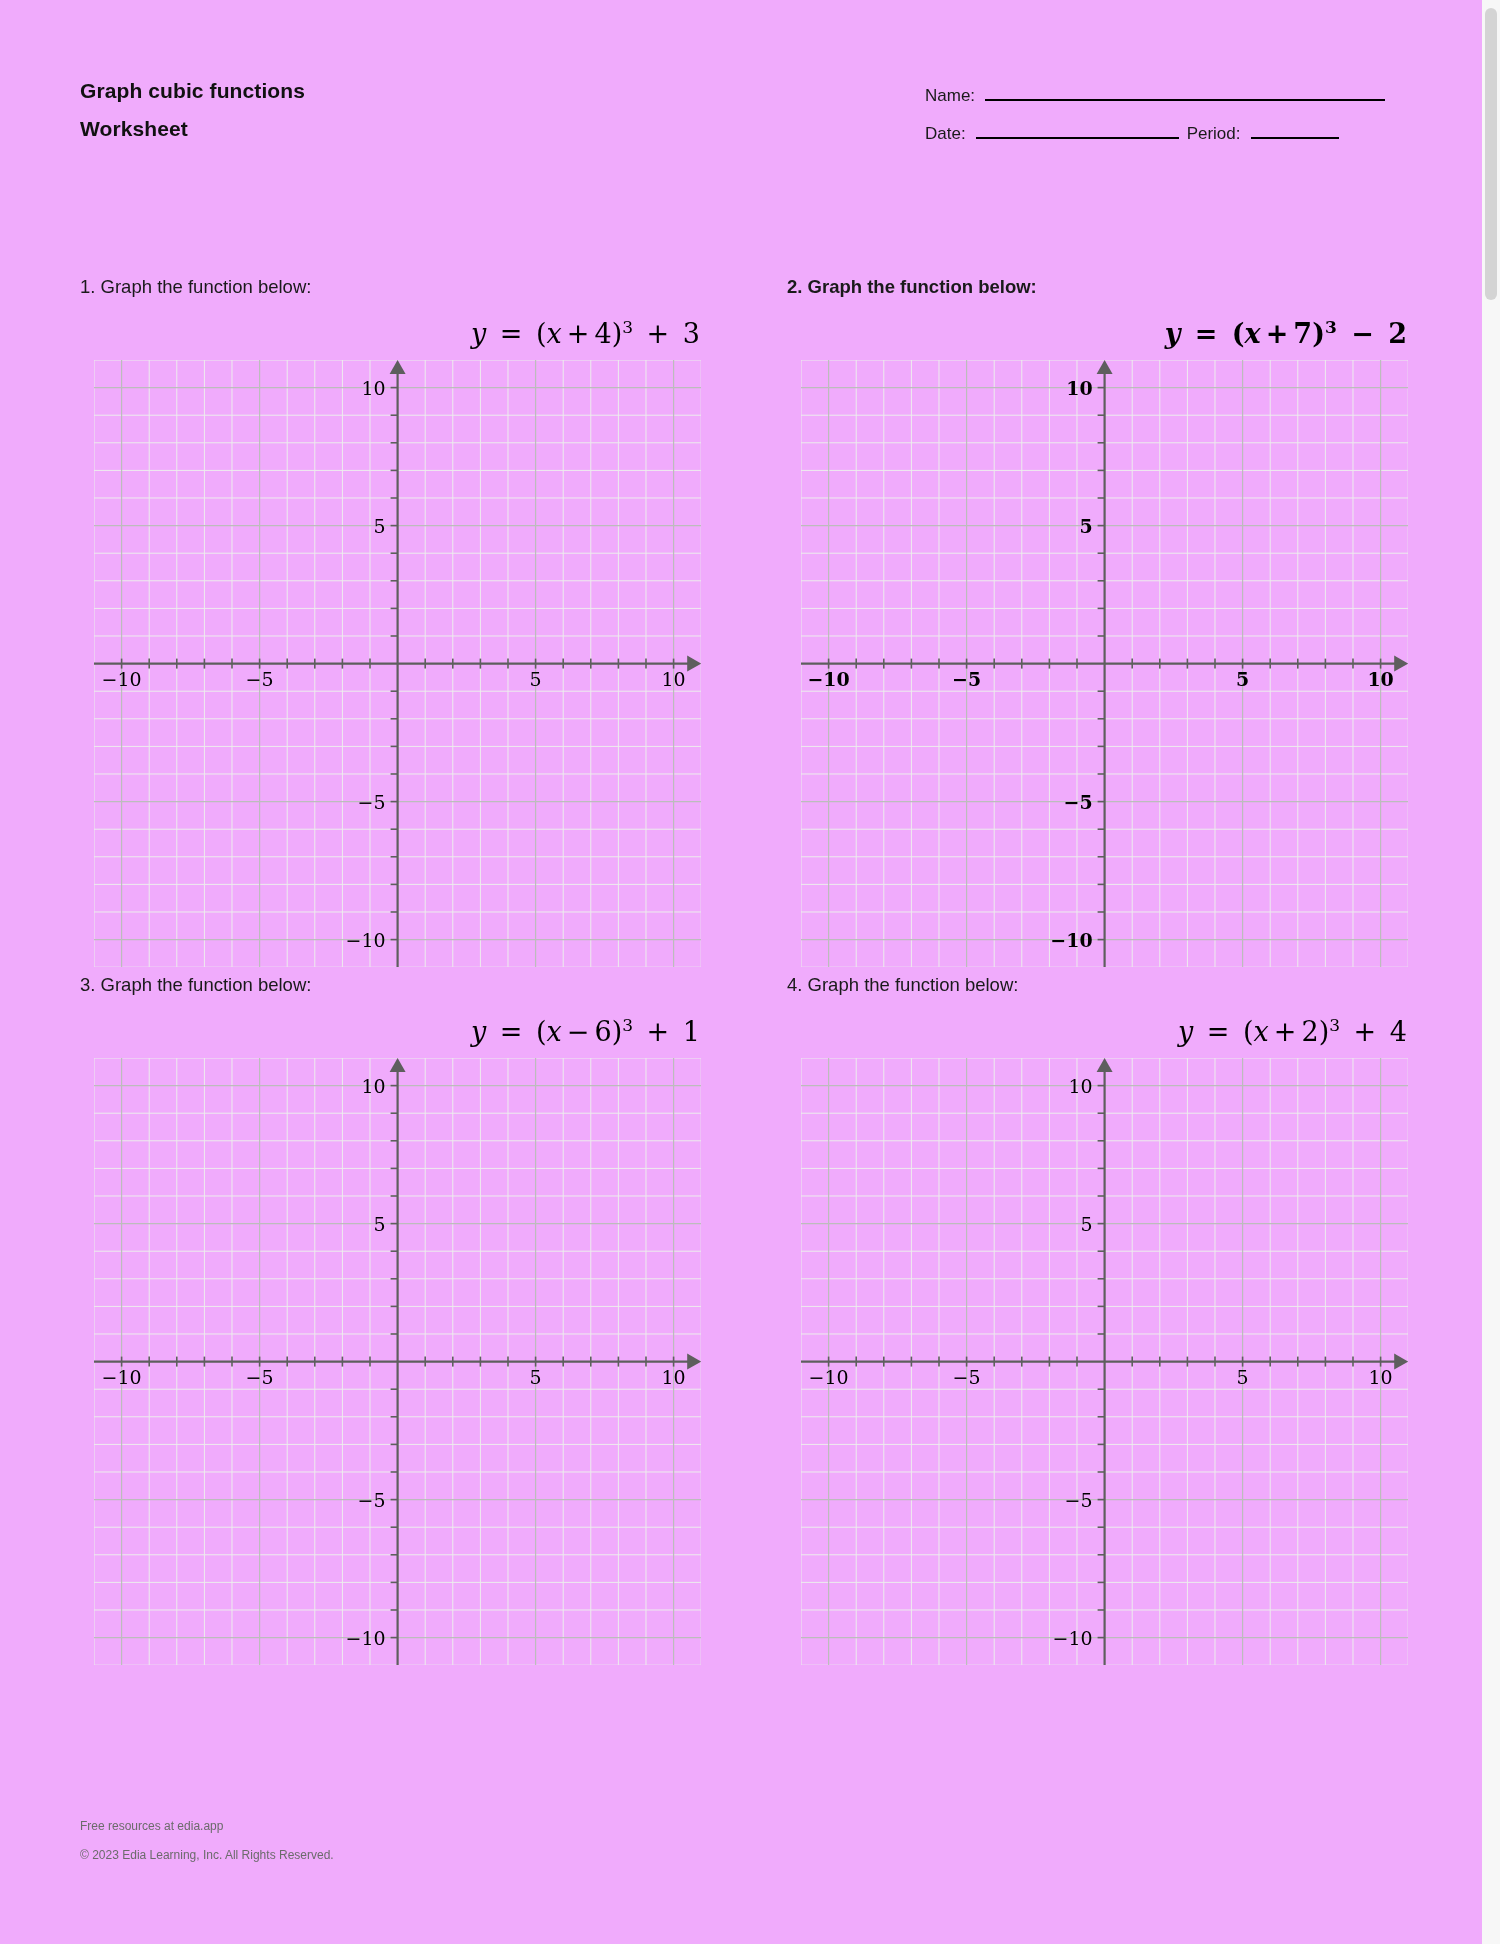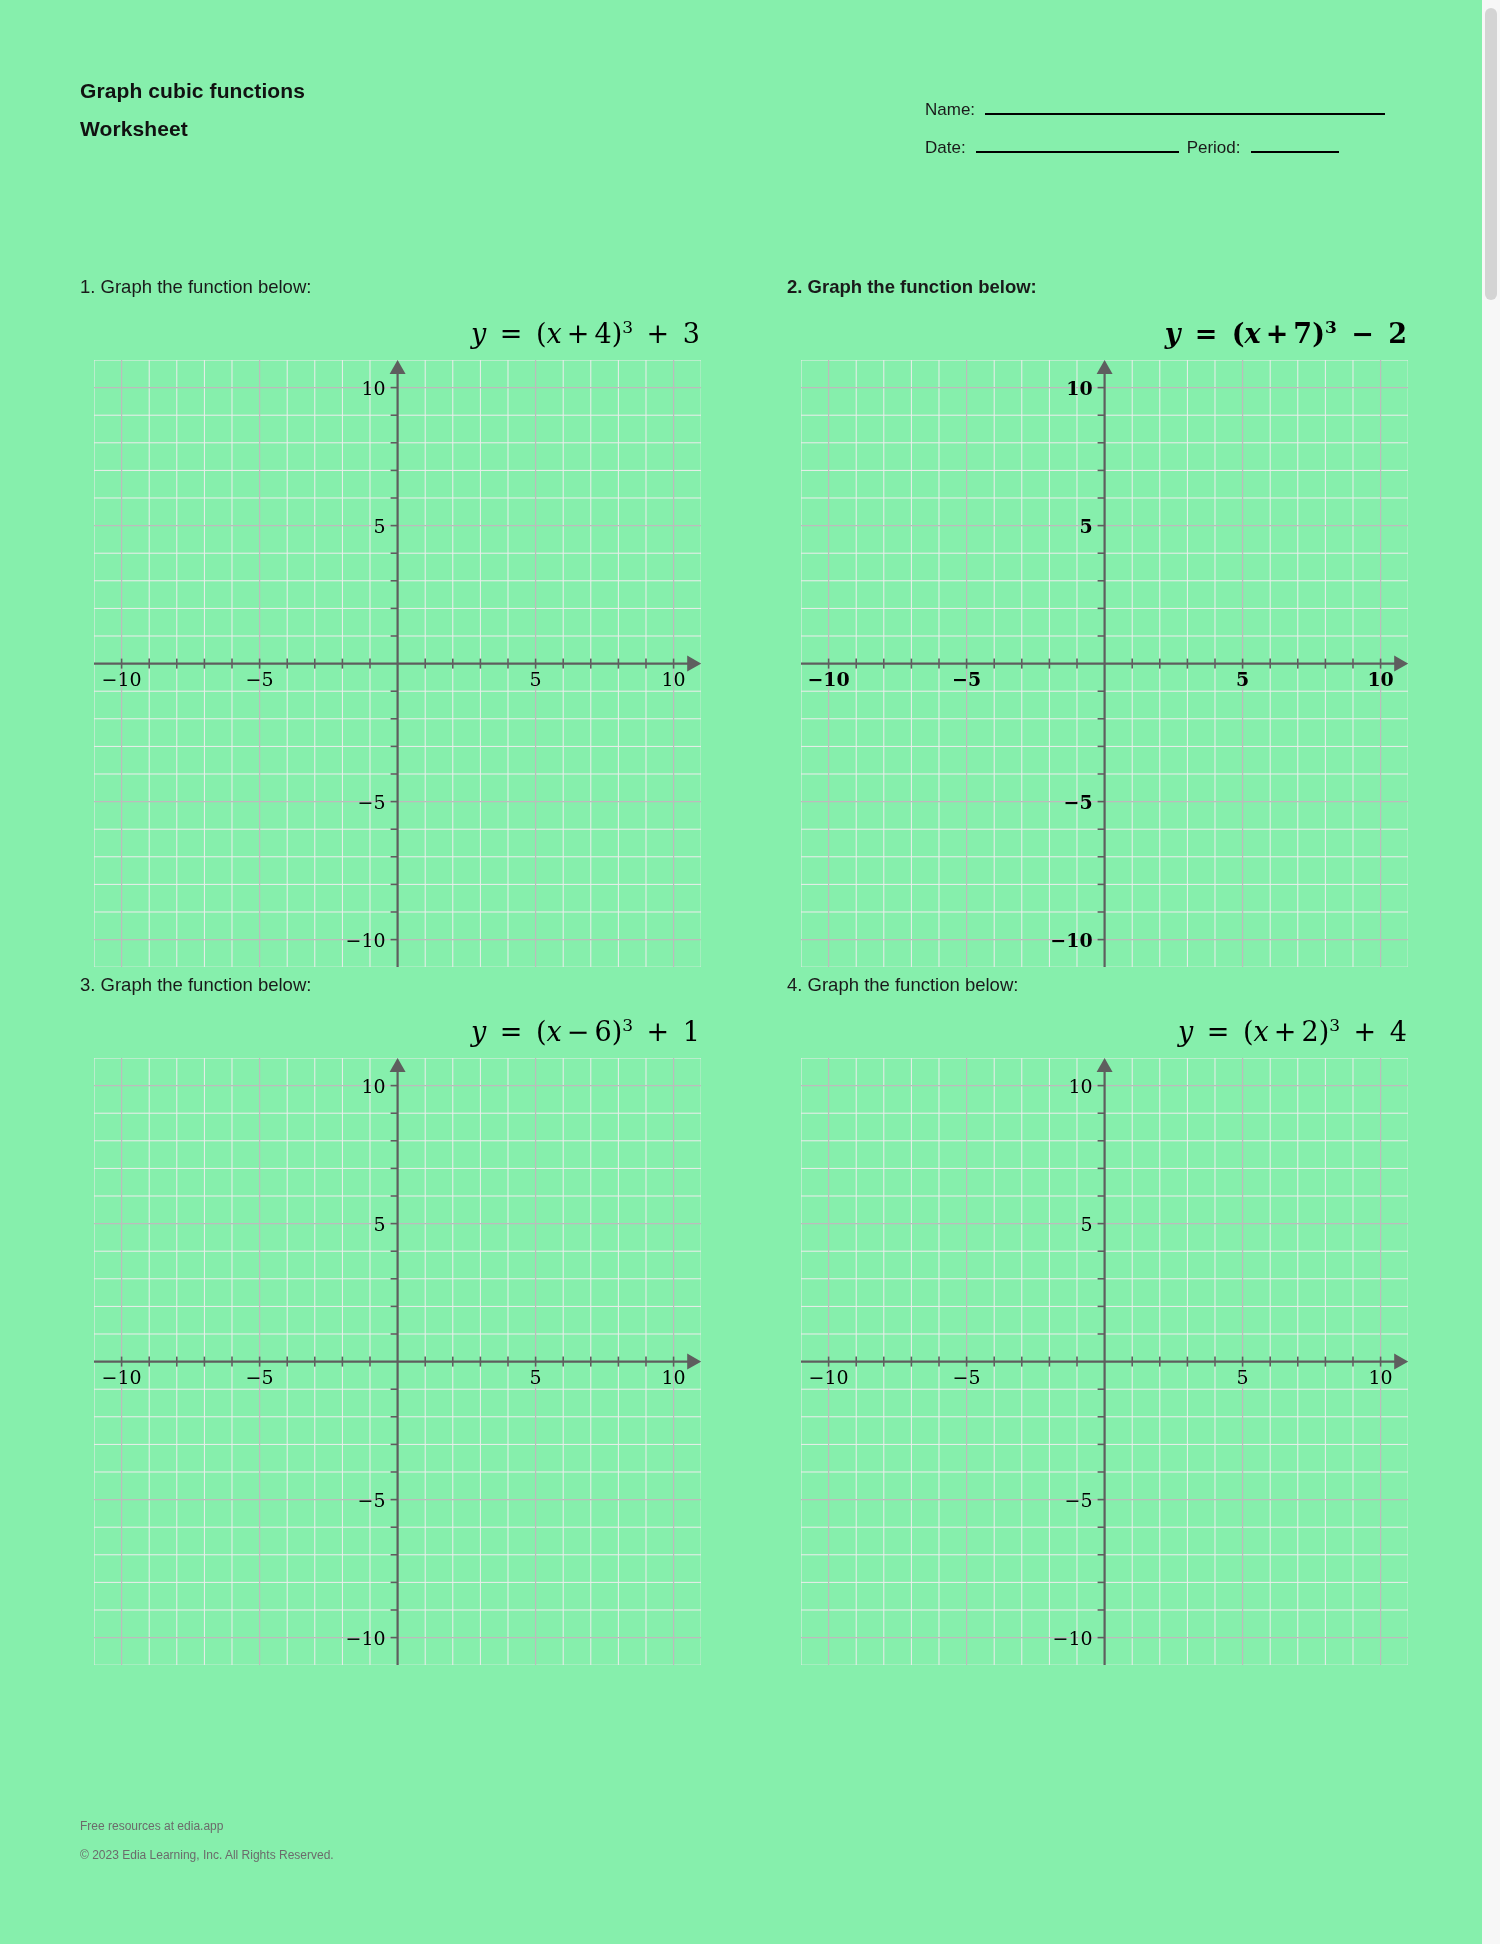--- a/index.html
+++ b/index.html
@@ -12,21 +12,21 @@
     height: 1944px;
     position: relative;
     font-family: "Liberation Sans", sans-serif;
     overflow: hidden;
   }
   .page {
     position: absolute;
     left: 0; top: 0;
     width: 1500px;
     height: 1944px;
-    background: #86efac;
+    background: #f0abfc;
   }
 
   
   .scrollbar-track {
     position: absolute;
     right: 0px;
     top: 0px;
     width: 18px;
     height: 1944px;
     background: #f7f7f7;
@@ -50,21 +50,21 @@
     font-weight: bold;
     color: #111111;
     line-height: 38px;
     letter-spacing: 0.1px;
   }
   .hdr-title div { white-space: nowrap; }
 
   .namefields {
     position: absolute;
     left: 925px;
-    top: 100px;
+    top: 86px;
     width: 480px;
     color: #1a1a1a;
     font-size: 17px;
   }
   .nf-row {
     display: flex;
     align-items: baseline;
     height: 38px;
   }
   .nf-label { white-space: nowrap; }

